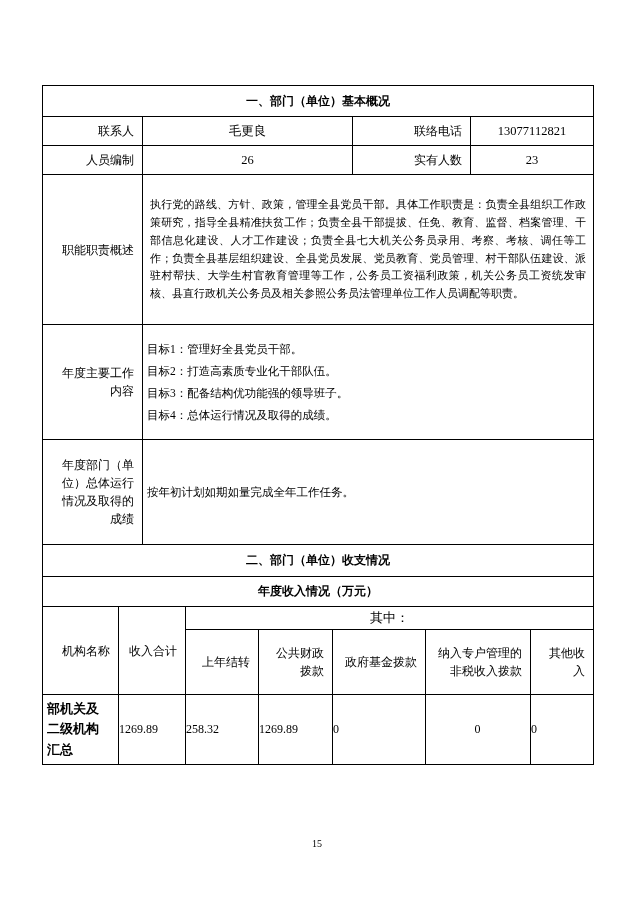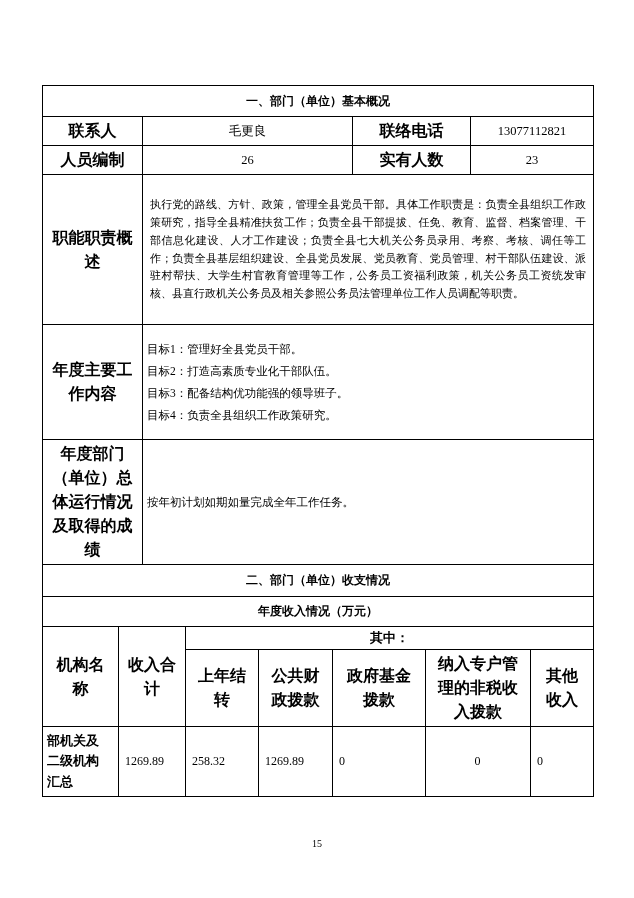--- a/index.html
+++ b/index.html
@@ -5,29 +5,29 @@
   html,body{margin:0;padding:0;}
   body{
     width:634px;height:898px;background:#ffffff;position:relative;
     font-family:"Liberation Serif","DejaVu Serif",serif;color:#000;
   }
   .doc{position:absolute;left:42px;top:85px;width:551px;}
   table.t{border-collapse:collapse;table-layout:fixed;width:551px;}
   table.t + table.t{margin-top:-1px;}
   table.t td{border:1px solid #000;vertical-align:middle;overflow:hidden;}
   .sec-title{font-weight:bold;font-size:12px;text-align:center;}
-  .lbl,.hdr{font-size:16px;text-align:center;padding:2px 8px;word-break:break-all;line-height:1.5;font-weight:bold;}
+  .lbl,.hdr{font-size:12px;text-align:right;padding:2px 8px;word-break:break-all;line-height:1.5;}
   .val{font-size:12.5px;text-align:center;margin-left:32px;}
   .duties{font-size:11px;line-height:1.63;text-align:justify;padding:4px 7px;}
   .goals{padding:8px 4px;}
   .goal{font-size:11.5px;margin:7px 0;}
   .perf{font-size:11.5px;padding-left:4px;}
-  .among{font-weight:bold;font-size:13px;text-align:center;}
+  .among{font-weight:normal;font-size:13px;text-align:center;}
   .org{font-size:13px;text-align:left;padding:2px 12px 2px 4px;word-break:break-all;line-height:1.55;font-weight:bold;}
-  .num{font-size:12px;text-align:left;padding-left:6px;}
+  .num{font-size:12px;text-align:left;padding-left:0;}
   .num-center{text-align:center;padding-left:0;}
   .page-num{position:absolute;left:0;width:634px;top:838px;text-align:center;font-size:10px;}
 </style>
 </head>
 <body>
 
 <div class="doc">
 
   <table class="t">
     <colgroup>
@@ -55,21 +55,21 @@
       <tr style="height:150px">
         <td class="lbl">职能职责概述</td>
         <td colspan="3" class="duties">执行党的路线、方针、政策，管理全县党员干部。具体工作职责是：负责全县组织工作政策研究，指导全县精准扶贫工作；负责全县干部提拔、任免、教育、监督、档案管理、干部信息化建设、人才工作建设；负责全县七大机关公务员录用、考察、考核、调任等工作；负责全县基层组织建设、全县党员发展、党员教育、党员管理、村干部队伍建设、派驻村帮扶、大学生村官教育管理等工作，公务员工资福利政策，机关公务员工资统发审核、县直行政机关公务员及相关参照公务员法管理单位工作人员调配等职责。</td>
       </tr>
       <tr style="height:115px">
         <td class="lbl">年度主要工作内容</td>
         <td colspan="3" class="goals">
           <div class="goal">目标1：管理好全县党员干部。</div>
           <div class="goal">目标2：打造高素质专业化干部队伍。</div>
           <div class="goal">目标3：配备结构优功能强的领导班子。</div>
-          <div class="goal">目标4：负责全县组织工作政策研究。</div>
+          <div class="goal">目标4：总体运行情况及取得的成绩。</div>
         </td>
       </tr>
       <tr style="height:105px">
         <td class="lbl">年度部门（单位）总体运行情况及取得的成绩</td>
         <td colspan="3" class="perf">按年初计划如期如量完成全年工作任务。</td>
       </tr>
       <tr style="height:32px">
         <td colspan="4" class="sec-title">二、部门（单位）收支情况</td>
       </tr>
       <tr style="height:30px">

